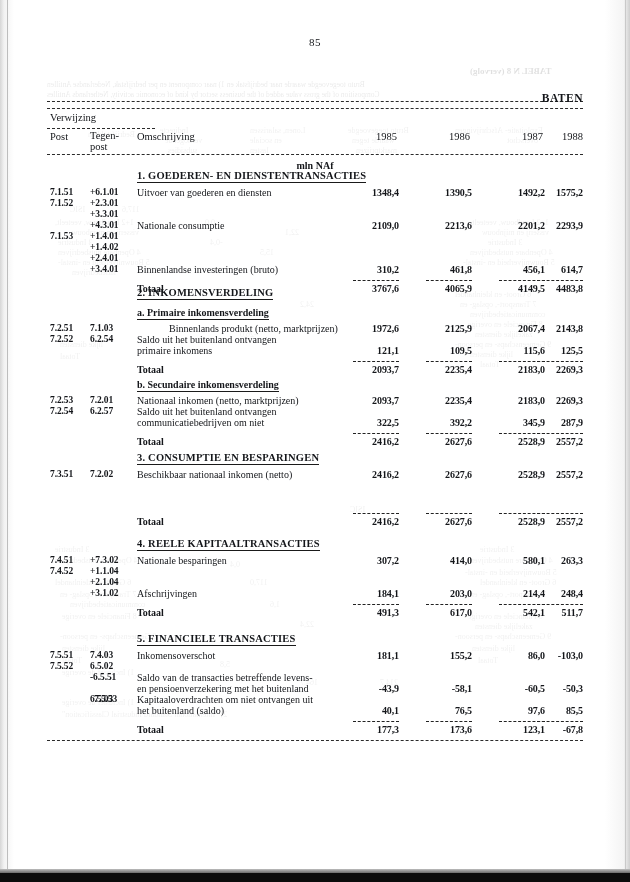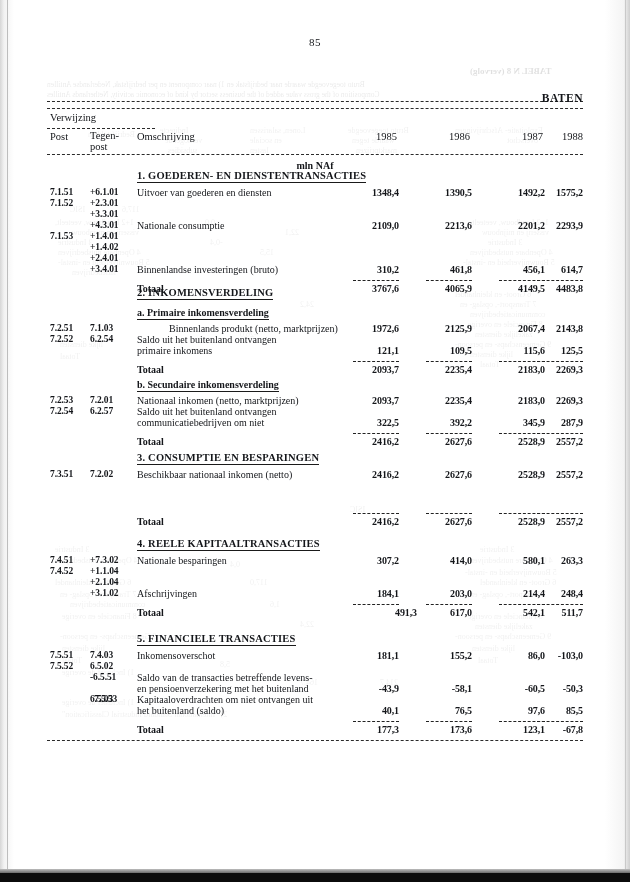--- a/index.html
+++ b/index.html
@@ -328,21 +328,21 @@
       <div class="c-desc" style="top:588px;">Afschrijvingen</div>
       <div class="num" style="left:337px;top:588px;">184,1</div>
       <div class="num" style="left:410px;top:588px;">203,0</div>
       <div class="num" style="left:483px;top:588px;">214,4</div>
       <div class="num" style="left:521px;top:588px;">248,4</div>
       <div class="tsep" style="left:353px;top:604px;"></div>
       <div class="tsep" style="left:426px;top:604px;"></div>
       <div class="tsep" style="left:499px;top:604px;"></div>
       <div class="tsep" style="left:537px;top:604px;"></div>
       <div class="c-desc bold" style="top:607px;">Totaal</div>
-      <div class="num" style="left:355px;top:607px;">491,3</div>
+      <div class="num" style="left:337px;top:607px;">491,3</div>
       <div class="num" style="left:410px;top:607px;">617,0</div>
       <div class="num" style="left:483px;top:607px;">542,1</div>
       <div class="num" style="left:521px;top:607px;">511,7</div>
       <div class="sect" style="top:633px;">5. FINANCIELE TRANSACTIES</div>
       <div class="c-post" style="top:650px;">7.5.51</div>
       <div class="c-tegen" style="top:650px;">7.4.03</div>
       <div class="c-desc" style="top:650px;">Inkomensoverschot</div>
       <div class="num" style="left:337px;top:650px;">181,1</div>
       <div class="num" style="left:410px;top:650px;">155,2</div>
       <div class="num" style="left:483px;top:650px;">86,0</div>

